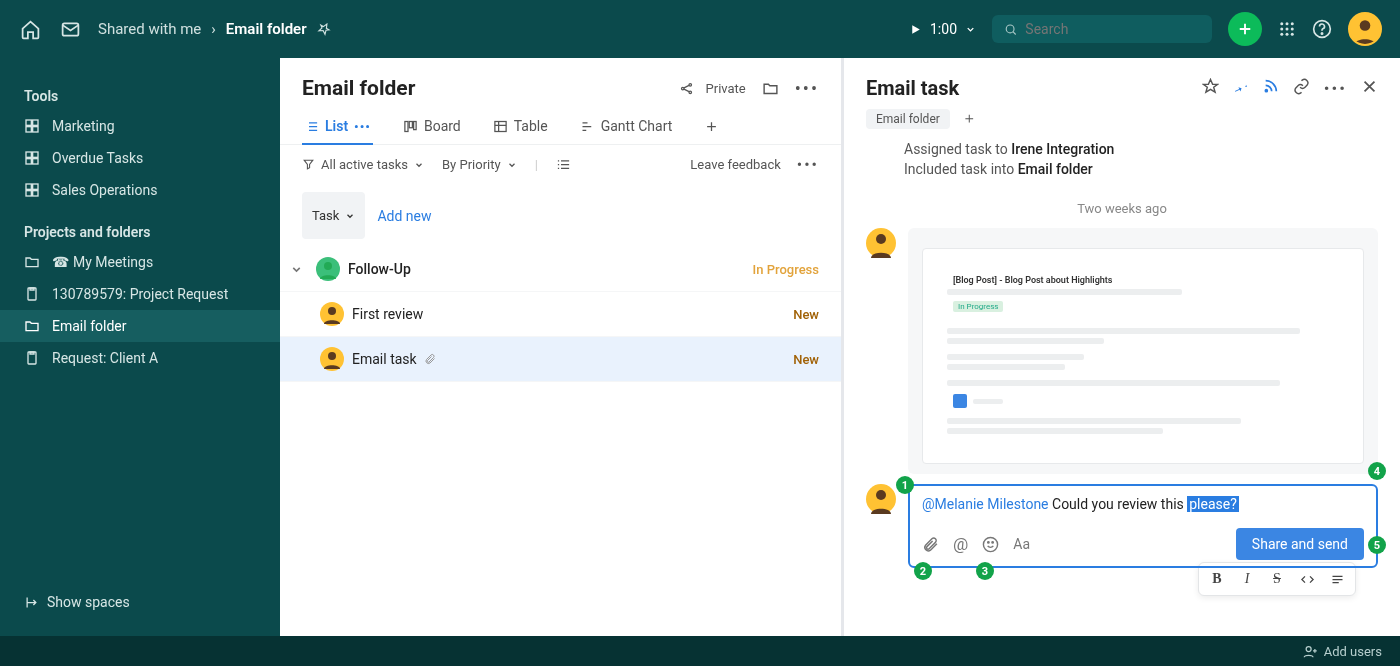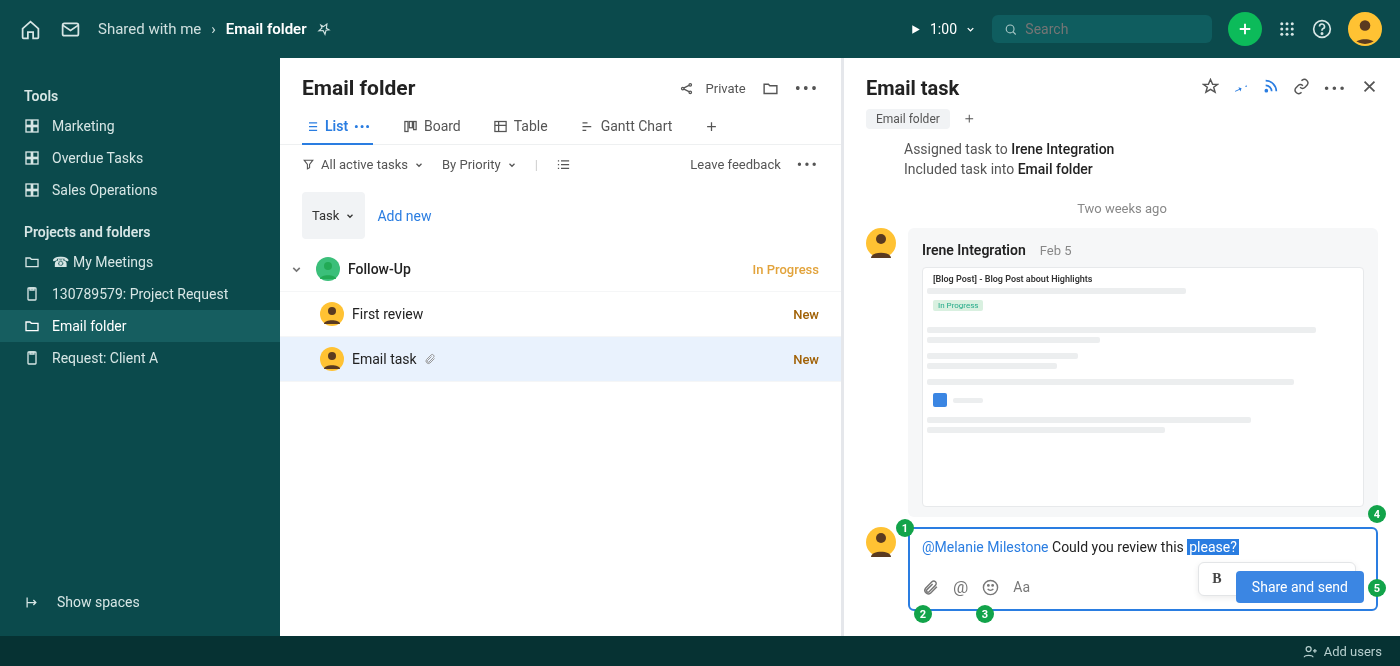--- a/index.html
+++ b/index.html
@@ -22,21 +22,21 @@
 
 
 .main { flex: 1; display: flex; overflow: hidden; }
 
 
 .sidebar { width: 280px; background: #0b4a4c; padding: 12px 0 14px 0; display: flex; flex-direction: column; }
 .sidebar h4 { font-size: 14px; font-weight: 600; color: #d7e6e5; padding: 18px 24px 6px; }
 .sidebar-item { display: flex; align-items: center; gap: 12px; padding: 8px 24px; font-size: 14px; color: #d7e6e5; cursor: pointer; }
 .sidebar-item.active { background: #165e60; color: #fff; }
 .sidebar .spacer { flex: 1; }
-.show-spaces { padding: 12px 24px; font-size: 14px; color: #d7e6e5; cursor: pointer; display: flex; gap: 18px; align-items: center; }
+.show-spaces { padding: 12px 24px; font-size: 14px; color: #d7e6e5; cursor: pointer; display: flex; gap: 8px; align-items: center; }
 
 
 .center { width: 564px; background: #fff; color: #222; display: flex; flex-direction: column; border-right: 3px solid #e5e7eb; }
 .center-header { padding: 18px 22px 0 22px; display: flex; align-items: center; }
 .center-header h2 { font-size: 21px; font-weight: 700; flex: 1; }
 .center-header .hact { display: flex; align-items: center; gap: 16px; color: #555; font-size: 13px; }
 .tabs { display: flex; gap: 28px; padding: 12px 22px 0 22px; border-bottom: 1px solid #eef0f1; }
 .tab { display: flex; align-items: center; gap: 6px; padding: 6px 2px 10px; font-size: 14px; color: #555; cursor: pointer; position: relative; }
 .tab.active { color: #2a7de1; font-weight: 600; }
 .tab.active::after { content: ""; position: absolute; left: 0; right: 0; bottom: -1px; height: 2px; background: #2a7de1; }
@@ -69,21 +69,21 @@
 .rp-body { padding: 4px 22px 6px 60px; font-size: 14px; color: #555; }
 .rp-body .line { margin-bottom: 4px; }
 .rp-body strong { color: #222; font-weight: 500; }
 .timeago { text-align: center; color: #888; font-size: 13px; margin: 14px 0 12px; }
 
 .comment-card { margin: 0 22px 0 22px; display: flex; gap: 12px; }
 .comment-card .av { width: 30px; height: 30px; border-radius: 50%; flex-shrink: 0; background: #ffc233;}
 .card-body { flex: 1; background: #f6f7f8; border-radius: 6px; padding: 12px 14px 10px; }
 .card-body .author { font-weight: 600; font-size: 14px; }
 .card-body .date { color: #888; font-size: 13px; margin-left: 10px; }
-.embedded { margin-top: 8px; background: #fff; border: 1px solid #e7e9eb; border-radius: 4px; height: 240px; padding: 4px; font-size: 8px; color: #888; overflow: hidden; position: relative;}
+.embedded { margin-top: 8px; background: #fff; border: 1px solid #e7e9eb; border-radius: 4px; height: 216px; padding: 24px; font-size: 8px; color: #888; overflow: hidden; position: relative;}
 .emb-line { height: 6px; background: #eceeef; margin: 4px 0; border-radius: 2px; }
 
 .fmt-toolbar { position: absolute; right: 44px; top: 504px; background: #fff; border: 1px solid #e3e5e7; border-radius: 6px; padding: 4px 6px; display: flex; gap: 6px; align-items: center; box-shadow: 0 2px 6px rgba(0,0,0,0.08);}
 .fmt-toolbar .fbtn { width: 24px; height: 24px; display:flex; align-items:center; justify-content:center; font-family: Georgia, serif; font-size: 14px; color:#444; cursor:pointer;}
 
 .compose { margin: 10px 22px 6px 22px; display: flex; gap: 12px; position: relative; }
 .compose .av { width: 30px; height: 30px; border-radius: 50%; background: #ffc233; flex-shrink: 0; }
 .compose-box { flex: 1; border: 2px solid #2a7de1; border-radius: 6px; padding: 10px 12px 6px; display: flex; flex-direction: column; gap: 16px;}
 .compose-text { font-size: 14px; color: #222; }
 .mention { color: #2a7de1; }
@@ -438,24 +438,20 @@
     <div class="timeago">Two weeks ago</div>
 
     <div class="comment-card">
       <div class="av av-yellow">
         <svg width="30" height="30" viewBox="0 0 30 30">
             <circle cx="15" cy="11" r="5" fill="#5a3a20"></circle>
             <path d="M5 30c0-7 20-7 20 0z" fill="#5a3a20"></path>
           </svg>
       </div>
       <div class="card-body">
-        <div>
-          <span class="author">Irene Integration</span>
-          <span class="date">Feb 5</span>
-        </div>
         <div class="embedded">
           <div style="font-size:9px;color:#333;font-weight:600;margin:2px 0 4px 6px;">[Blog Post] - Blog Post about Highlights</div>
           <div class="emb-line" style="width:60%;"></div>
           <div style="display:inline-block;background:#d9f0e0;color:#2a8;font-size:8px;padding:1px 5px;border-radius:2px;margin:2px 6px;">In Progress</div>
           <div class="emb-line" style="width:90%;margin-top:14px;"></div>
           <div class="emb-line" style="width:40%;"></div>
           <div class="emb-line" style="width:35%;margin-top:10px;"></div>
           <div class="emb-line" style="width:30%;"></div>
           <div class="emb-line" style="width:85%;margin-top:10px;"></div>
           <div style="display:flex;gap:6px;margin:8px 6px;align-items:center;">

